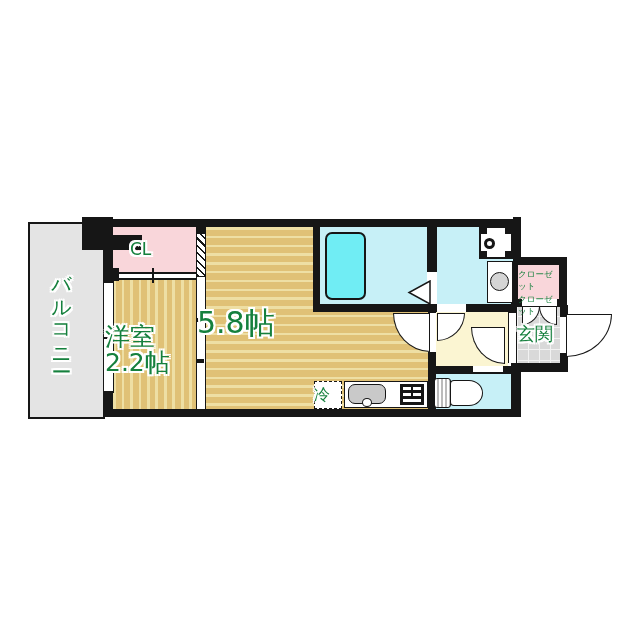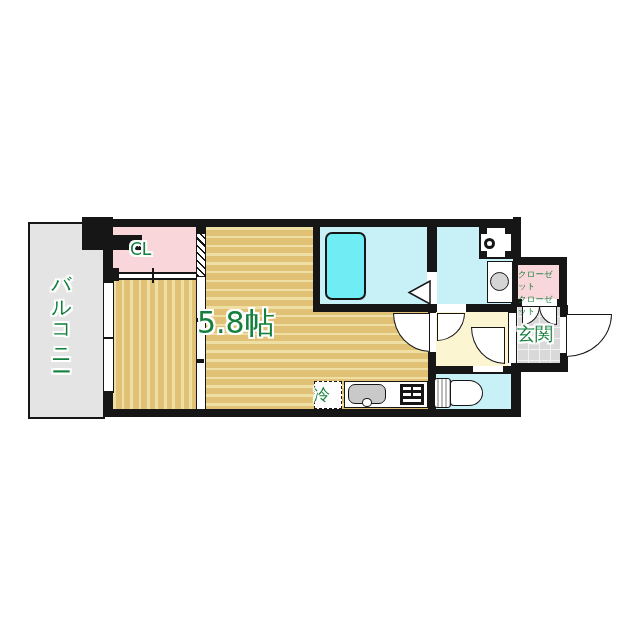--- a/index.html
+++ b/index.html
@@ -130,20 +130,24 @@
       <div class="abs" style="left:3px;top:3px;width:8px;height:3px;background:#fff;"></div>
       <div class="abs" style="left:13px;top:3px;width:8px;height:3px;background:#fff;"></div>
       <div class="abs" style="left:3px;top:9px;width:8px;height:3px;background:#fff;"></div>
       <div class="abs" style="left:13px;top:9px;width:8px;height:3px;background:#fff;"></div>
       <div class="abs" style="left:3px;top:15px;width:18px;height:3px;background:#fff;"></div>
     </div>
   </div>
 
   <div class="label" style="left:130px;top:241px;width:48px;font-size:17px;">CL</div>
 
+  <div class="label" style="left:105px;top:324px;width:100px;font-size:25px;">
+    <span>洋室</span><br>
+    <span>2.2帖</span>
+  </div>
 
   <div class="label" style="left:197px;top:290px;width:140px;">
     <br>
     <span style="font-size:30px;">5.8帖</span>
   </div>
 
   <div class="label" style="left:518px;top:268px;width:41px;font-size:8.5px;line-height:1.45;text-shadow:none;">
     <span>クローゼット</span><br>
     <span>クローゼット</span>
   </div>

